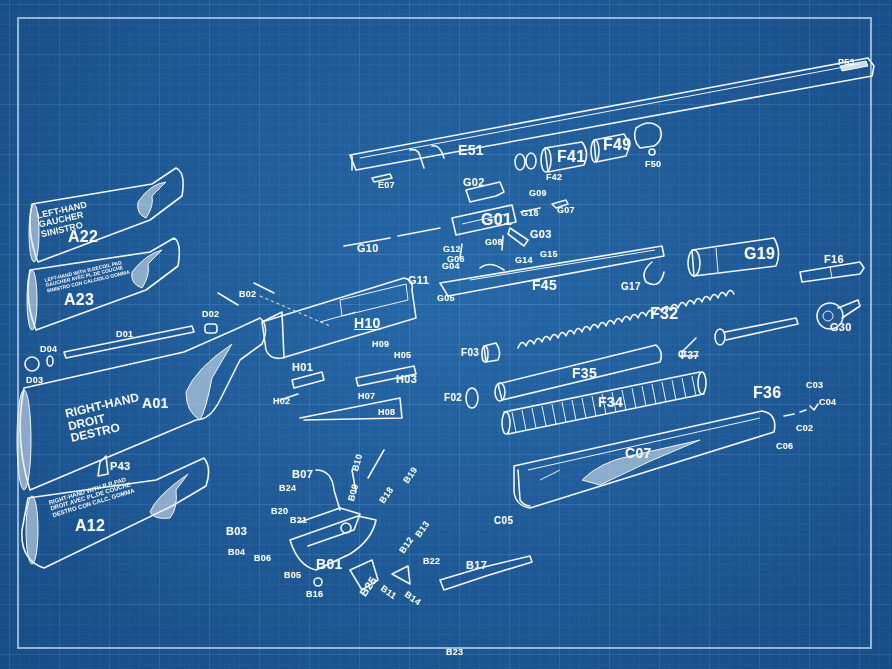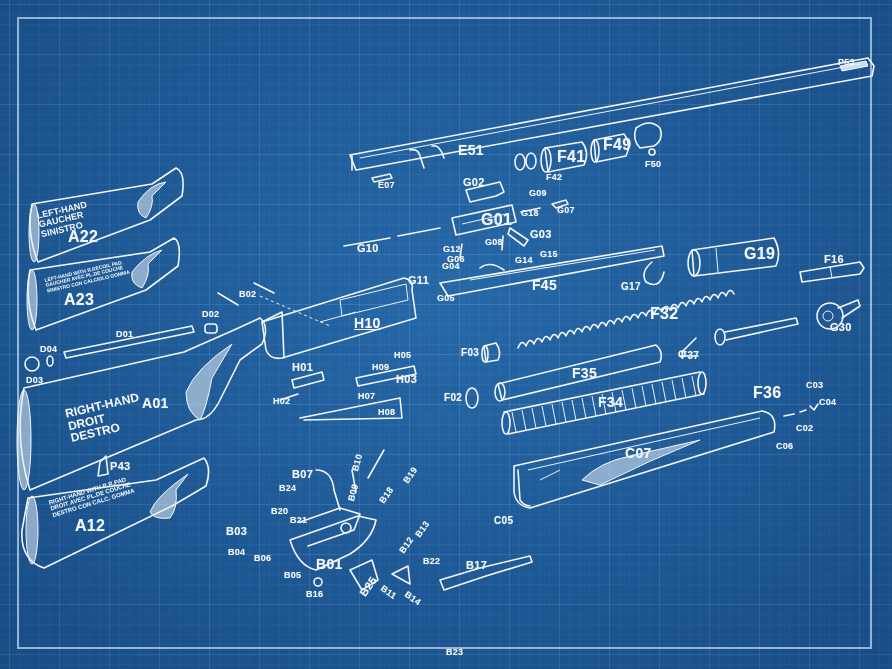--- a/index.html
+++ b/index.html
@@ -282,21 +282,21 @@
   <div class="lbl s9" style="left:776px;top:442px;">C06</div>
   <div class="lbl s14" style="left:625px;top:446px;">C07</div>
   <div class="lbl s10" style="left:494px;top:516px;">C05</div>
 
   <div class="lbl s9" style="left:239px;top:290px;">B02</div>
   <div class="lbl s9" style="left:202px;top:310px;">D02</div>
   <div class="lbl s9" style="left:116px;top:330px;">D01</div>
   <div class="lbl s9" style="left:40px;top:345px;">D04</div>
   <div class="lbl s9" style="left:26px;top:376px;">D03</div>
   <div class="lbl s14" style="left:354px;top:316px;text-decoration:underline;">H10</div>
-  <div class="lbl s9" style="left:358px;top:363px;padding-left:14px;">H09</div>
+  <div class="lbl s9" style="left:358px;top:340px;padding-left:14px;">H09</div>
   <div class="lbl s9" style="left:394px;top:351px;">H05</div>
   <div class="lbl s11" style="left:292px;top:362px;">H01</div>
   <div class="lbl s11" style="left:396px;top:374px;">H03</div>
   <div class="lbl s9" style="left:273px;top:397px;">H02</div>
   <div class="lbl s9" style="left:358px;top:392px;">H07</div>
   <div class="lbl s9" style="left:378px;top:408px;">H08</div>
   <div class="lbl s11" style="left:110px;top:461px;">P43</div>
 
   <div class="lbl s11" style="left:292px;top:469px;">B07</div>
   <div class="lbl s9 rot-v" style="left:351px;top:470px;">B10</div>

